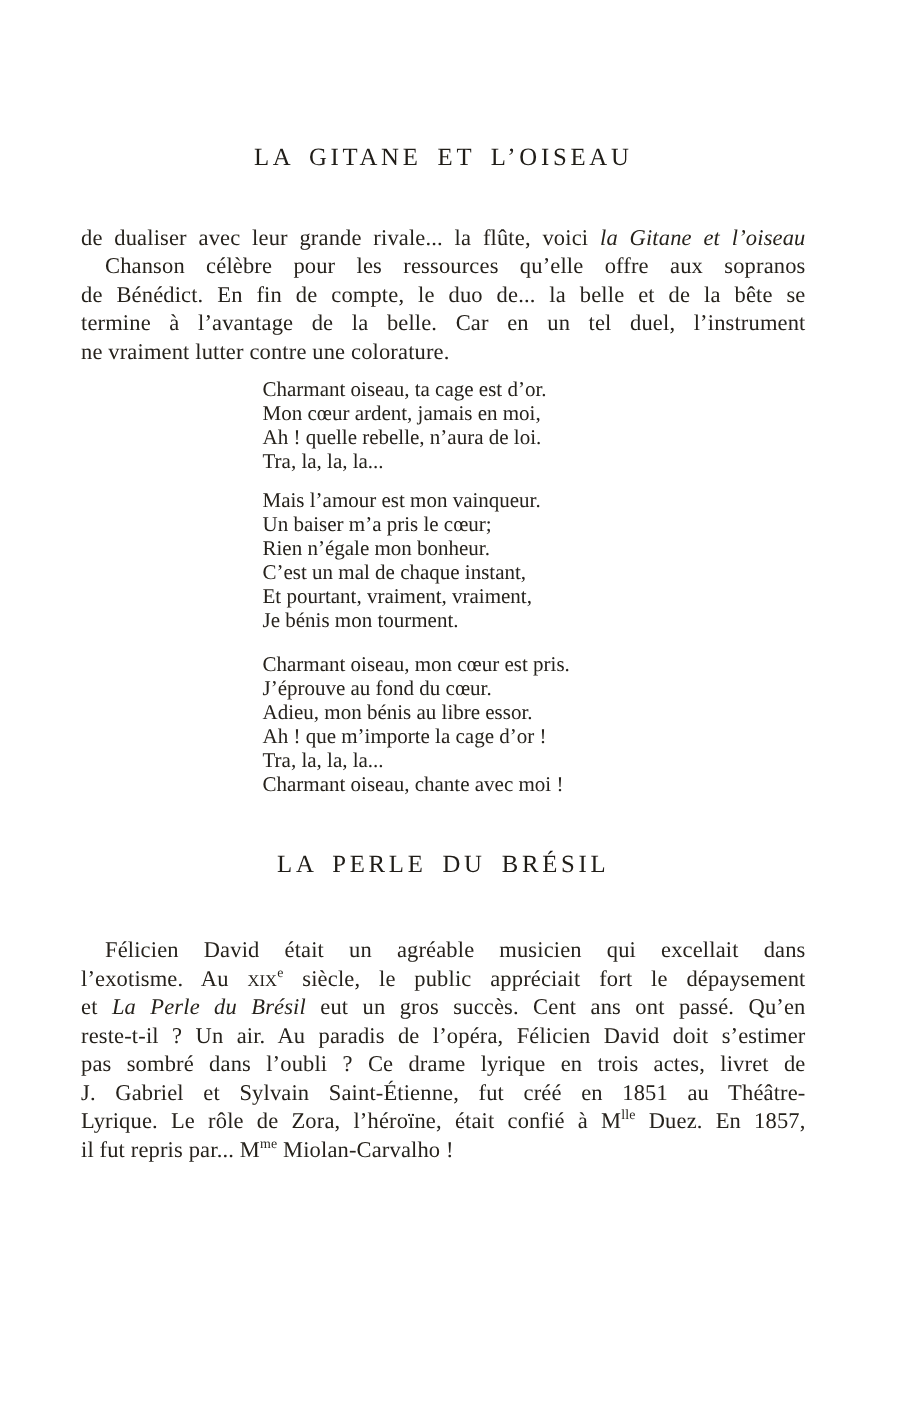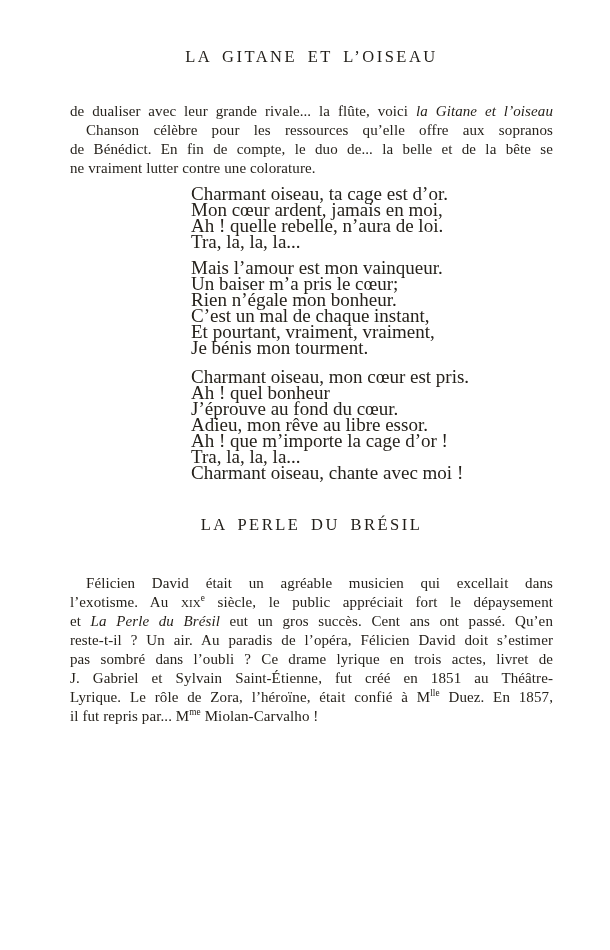--- a/index.html
+++ b/index.html
@@ -11,22 +11,22 @@
     font-family: "Liberation Serif", "DejaVu Serif", serif;
     color: #232019;
   }
   .page {
     position: relative;
     width: 610px;
     height: 950px;
     background: #ffffff;
   }
   .content {
-    padding-top: 48px;
-    margin-left: 70px;
+    padding-top: 96px;
+    margin-left: 54px;
     width: 483px;
   }
   .section-title {
     text-align: center;
     font-size: 16.5px;
     line-height: 18px;
     letter-spacing: 2.5px;
     word-spacing: 4px;
     color: #201d18;
     white-space: nowrap;
@@ -47,21 +47,21 @@
   .bline.indent { text-indent: 16px; }
   .it { font-style: italic; }
   .sc { font-variant: small-caps; }
   .sup {
     vertical-align: super;
     font-size: 0.62em;
     line-height: 0;
   }
   .verse {
     margin-left: 121px;
-    font-size: 19px;
+    font-size: 14px;
     line-height: 16px;
     color: #26221c;
   }
   .verse-1 { margin-top: 8px; }
   .verse-2 { margin-top: 10px; }
   .verse-3 { margin-top: 13px; }
   .vline { white-space: nowrap; }
 </style>
 </head>
 <body>
@@ -69,20 +69,21 @@
 <div class="page">
   <div class="content">
 
     <div>
       <div class="section-title title-gitane">LA GITANE ET L’OISEAU</div>
 
       <div class="para">
         <div class="bline"><span>de dualiser avec leur grande rivale... la flûte, voici </span><span class="it">la Gitane et l’oiseau</span></div>
         <div class="bline indent"><span>Chanson célèbre pour les ressources qu’elle offre aux sopranos</span></div>
         <div class="bline"><span>de Bénédict. En fin de compte, le duo de... la belle et de la bête se</span></div>
+        <div class="bline"><span>termine à l’avantage de la belle. Car en un tel duel, l’instrument</span></div>
         <div class="bline end"><span>ne vraiment lutter contre une colorature.</span></div>
       </div>
 
       <div class="verse verse-1">
         <div class="vline">Charmant oiseau, ta cage est d’or.</div>
         <div class="vline">Mon cœur ardent, jamais en moi,</div>
         <div class="vline">Ah ! quelle rebelle, n’aura de loi.</div>
         <div class="vline">Tra, la, la, la...</div>
       </div>
 
@@ -90,23 +91,22 @@
         <div class="vline">Mais l’amour est mon vainqueur.</div>
         <div class="vline">Un baiser m’a pris le cœur;</div>
         <div class="vline">Rien n’égale mon bonheur.</div>
         <div class="vline">C’est un mal de chaque instant,</div>
         <div class="vline">Et pourtant, vraiment, vraiment,</div>
         <div class="vline">Je bénis mon tourment.</div>
       </div>
 
       <div class="verse verse-3">
         <div class="vline">Charmant oiseau, mon cœur est pris.</div>
-        <div class="vline">Ah ! quel bonheur</div>
         <div class="vline">J’éprouve au fond du cœur.</div>
-        <div class="vline">Adieu, mon rêve au libre essor.</div>
+        <div class="vline">Adieu, mon bénis au libre essor.</div>
         <div class="vline">Ah ! que m’importe la cage d’or !</div>
         <div class="vline">Tra, la, la, la...</div>
         <div class="vline">Charmant oiseau, chante avec moi !</div>
       </div>
     </div>
 
     <div>
       <div class="section-title title-perle">LA PERLE DU BRÉSIL</div>
 
       <div class="para">

